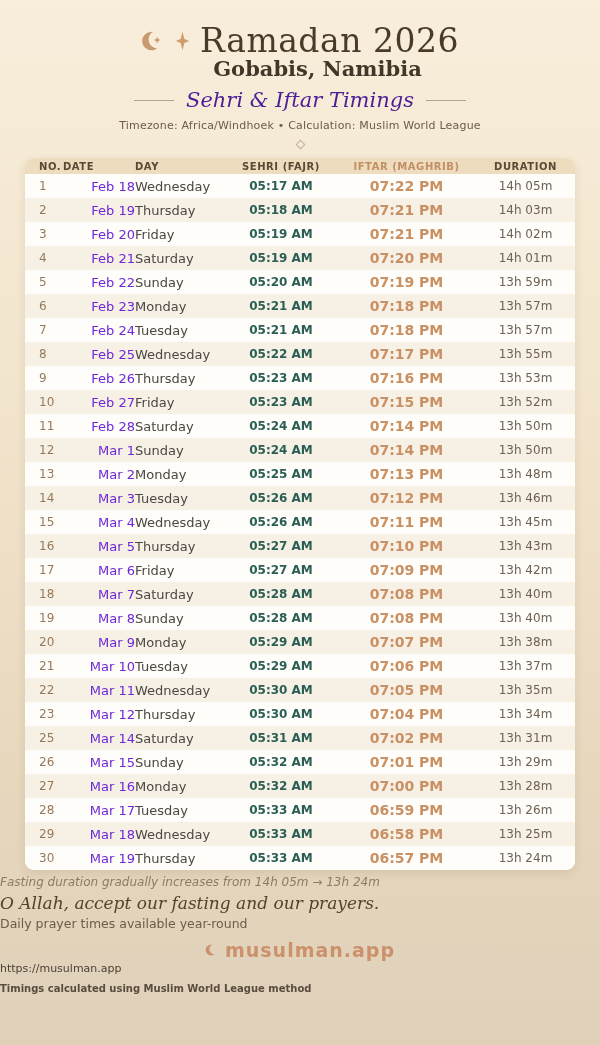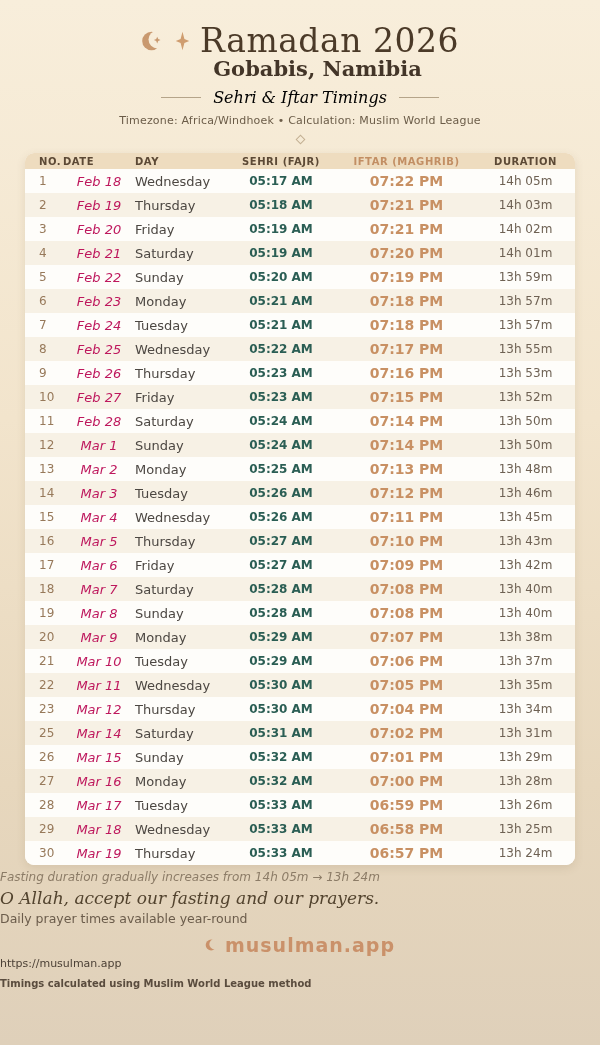--- a/index.html
+++ b/index.html
@@ -17,21 +17,21 @@
     font-size:33px; font-weight:500; color:#4b3a28; letter-spacing:0.5px;
   }
   .location {
     font-family:"DejaVu Serif","Liberation Serif",serif;
     font-size:21px; font-weight:bold; color:#433528; margin-top:-4px;padding-left:35px;
   }
   .divider-row { display:flex; align-items:center; justify-content:center; gap:12px; margin-top:7px; }
   .divider-line { width:40px; height:1px; background:#b5a489; }
   .subtitle {
     font-family:"DejaVu Serif","Liberation Serif",serif;
-    font-style:italic; font-size:16px; color:#000000;
+    font-style:italic; font-size:21px; color:#4c1d95;
   }
   .meta-line { margin-top:7px; font-size:11px; color:#6b5c48; letter-spacing:0.2px; }
   .ornament { margin-top:9px; display:flex; justify-content:center; }
   .diamond { width:7px; height:7px; border:1px solid #c3b093; transform:rotate(45deg); }
 
   .card {
     margin:10px 25px 0;
     background:#fefdfa;
     border-radius:9px;
     overflow:hidden;
@@ -43,21 +43,21 @@
     font-size:10px; letter-spacing:0.55px; font-weight:bold;
     text-align:center; vertical-align:middle;
   }
   thead th.h-no, thead th.h-date, thead th.h-day { text-align:left; }
   thead th.h-no { padding-left:14px; }
   thead th.h-iftar { color:#c28e63; }
   tbody td { height:24px; vertical-align:middle; font-size:13px; }
   tbody tr:nth-child(even) { background:#f7f1e5; }
   tbody tr:nth-child(odd) { background:#fefdfa; }
   td.c-no   { padding-left:14px; color:#97795a; font-size:12px; text-align:left; }
-  td.c-date { color:#be185d; text-align:center;font-style:italic; }
+  td.c-date { color:#6d28d9; text-align:right; }
   td.c-day  { color:#4c4742; text-align:left; }
   td.c-sehri{ color:#2b5e54; font-weight:bold; font-size:12px; text-align:center; }
   td.c-iftar{ color:#c89063; font-weight:bold; font-size:14px; text-align:center; }
   td.c-dur  { color:#6e6153; font-size:12px; text-align:center; }
 
   .footer { margin-top:5px; }
   .duration-note { font-style:italic; font-size:12px; color:#8c7c67; }
   .quote {
     font-family:"DejaVu Serif","Liberation Serif",serif;
     font-style:italic; font-size:17px; color:#52432e; margin-top:4px;

